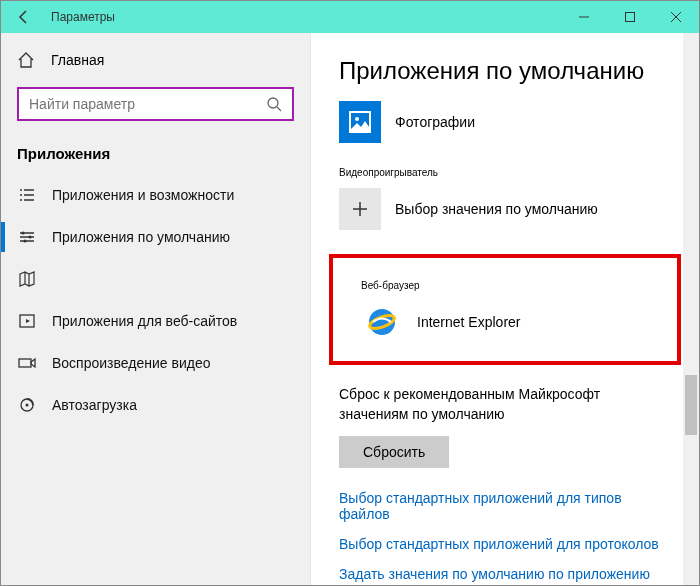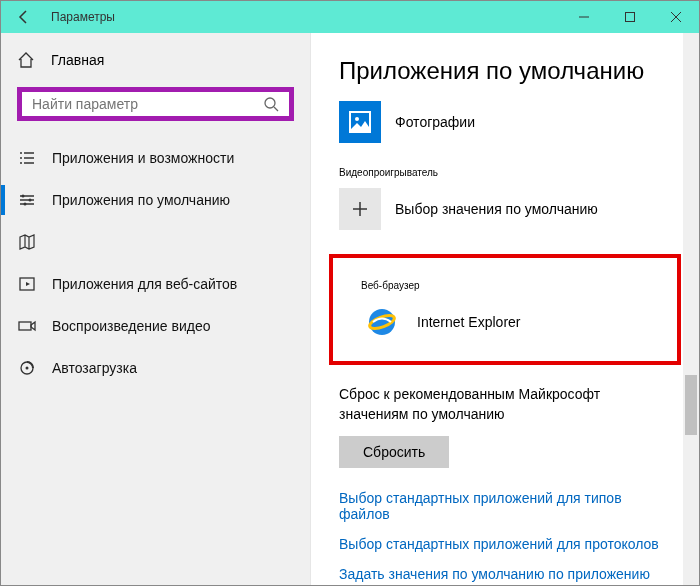--- a/index.html
+++ b/index.html
@@ -7,21 +7,21 @@
 
     .titlebar { height: 32px; display: flex; align-items: center; background: #5eead4; }
     .titlebar .back { width: 46px; height: 32px; display: flex; align-items: center; justify-content: center; }
     .titlebar .title { font-size: 12px; color: #333; flex: 1; padding-left: 4px; }
     .titlebar .winbtns { display: flex; }
     .titlebar .winbtn { width: 46px; height: 32px; display: flex; align-items: center; justify-content: center; }
 
     .layout { display: flex; height: calc(100% - 32px); }
     .sidebar { width: 310px; background: #f0f0f0; padding: 8px 0 0 0; border-right: 1px solid #e6e6e6; }
     .home-row { display: flex; align-items: center; gap: 16px; padding: 10px 16px; font-size: 14px; }
-    .searchbox { margin: 8px 16px 16px 16px; border: 5px solid #a21caf; background: #fff; height: 34px; display: flex; align-items: center; padding: 0 10px; }
+    .searchbox { margin: 8px 16px 16px 16px; border: 2px solid #a21caf; background: #fff; height: 34px; display: flex; align-items: center; padding: 0 10px; }
     .searchbox input { flex: 1; border: none; outline: none; font-size: 14px; background: transparent; }
     .section-title { font-weight: 600; font-size: 15px; padding: 8px 16px 12px 16px; }
     .nav-item { display: flex; align-items: center; gap: 16px; padding: 12px 17px; font-size: 14px; color: #111; position: relative; }
     .nav-item.active::before { content: ""; position: absolute; left: 0; top: 6px; bottom: 6px; width: 4px; background: #0078d7; }
     .nav-item .icon { width: 18px; height: 18px; display: flex; align-items: center; justify-content: center; }
 
     .main { flex: 1; padding: 24px 28px 0 28px; overflow: hidden; position: relative; }
     .main h1 { font-size: 24px; font-weight: 400; margin-bottom: 16px; }
     .app-row { display: flex; align-items: center; gap: 14px; margin-bottom: 24px; }
     .app-tile { width: 42px; height: 42px; display: flex; align-items: center; justify-content: center; }
@@ -87,20 +87,21 @@
     </div>
 
     <div class="searchbox">
       <input type="text" placeholder="Найти параметр" style="">
       <svg width="16" height="16" viewBox="0 0 16 16">
           <circle cx="7" cy="7" r="5" stroke="#666" stroke-width="1.3" fill="none"></circle>
           <line x1="11" y1="11" x2="15" y2="15" stroke="#666" stroke-width="1.3"></line>
         </svg>
     </div>
 
+    <div class="section-title">Приложения</div>
 
     <div class="nav-item">
       <span class="icon">
           <svg width="18" height="18" viewBox="0 0 18 18">
             <line x1="2" y1="4" x2="4" y2="4" stroke="#333" stroke-width="1.5"></line>
             <line x1="6" y1="4" x2="16" y2="4" stroke="#333" stroke-width="1.5"></line>
             <line x1="2" y1="9" x2="4" y2="9" stroke="#333" stroke-width="1.5"></line>
             <line x1="6" y1="9" x2="16" y2="9" stroke="#333" stroke-width="1.5"></line>
             <line x1="2" y1="14" x2="4" y2="14" stroke="#333" stroke-width="1.5"></line>
             <line x1="6" y1="14" x2="16" y2="14" stroke="#333" stroke-width="1.5"></line>

